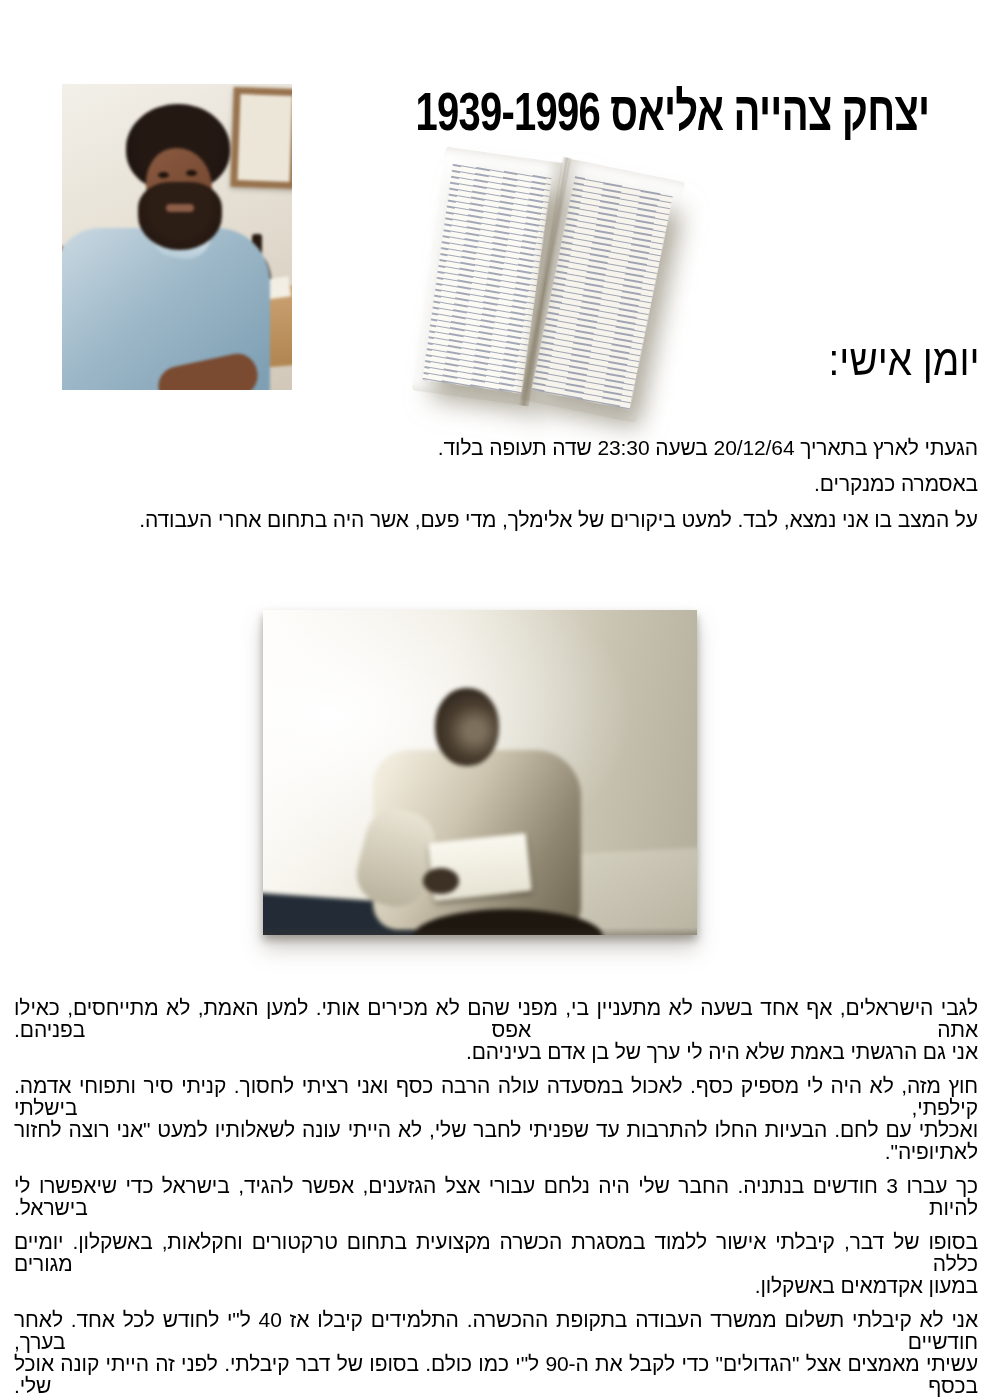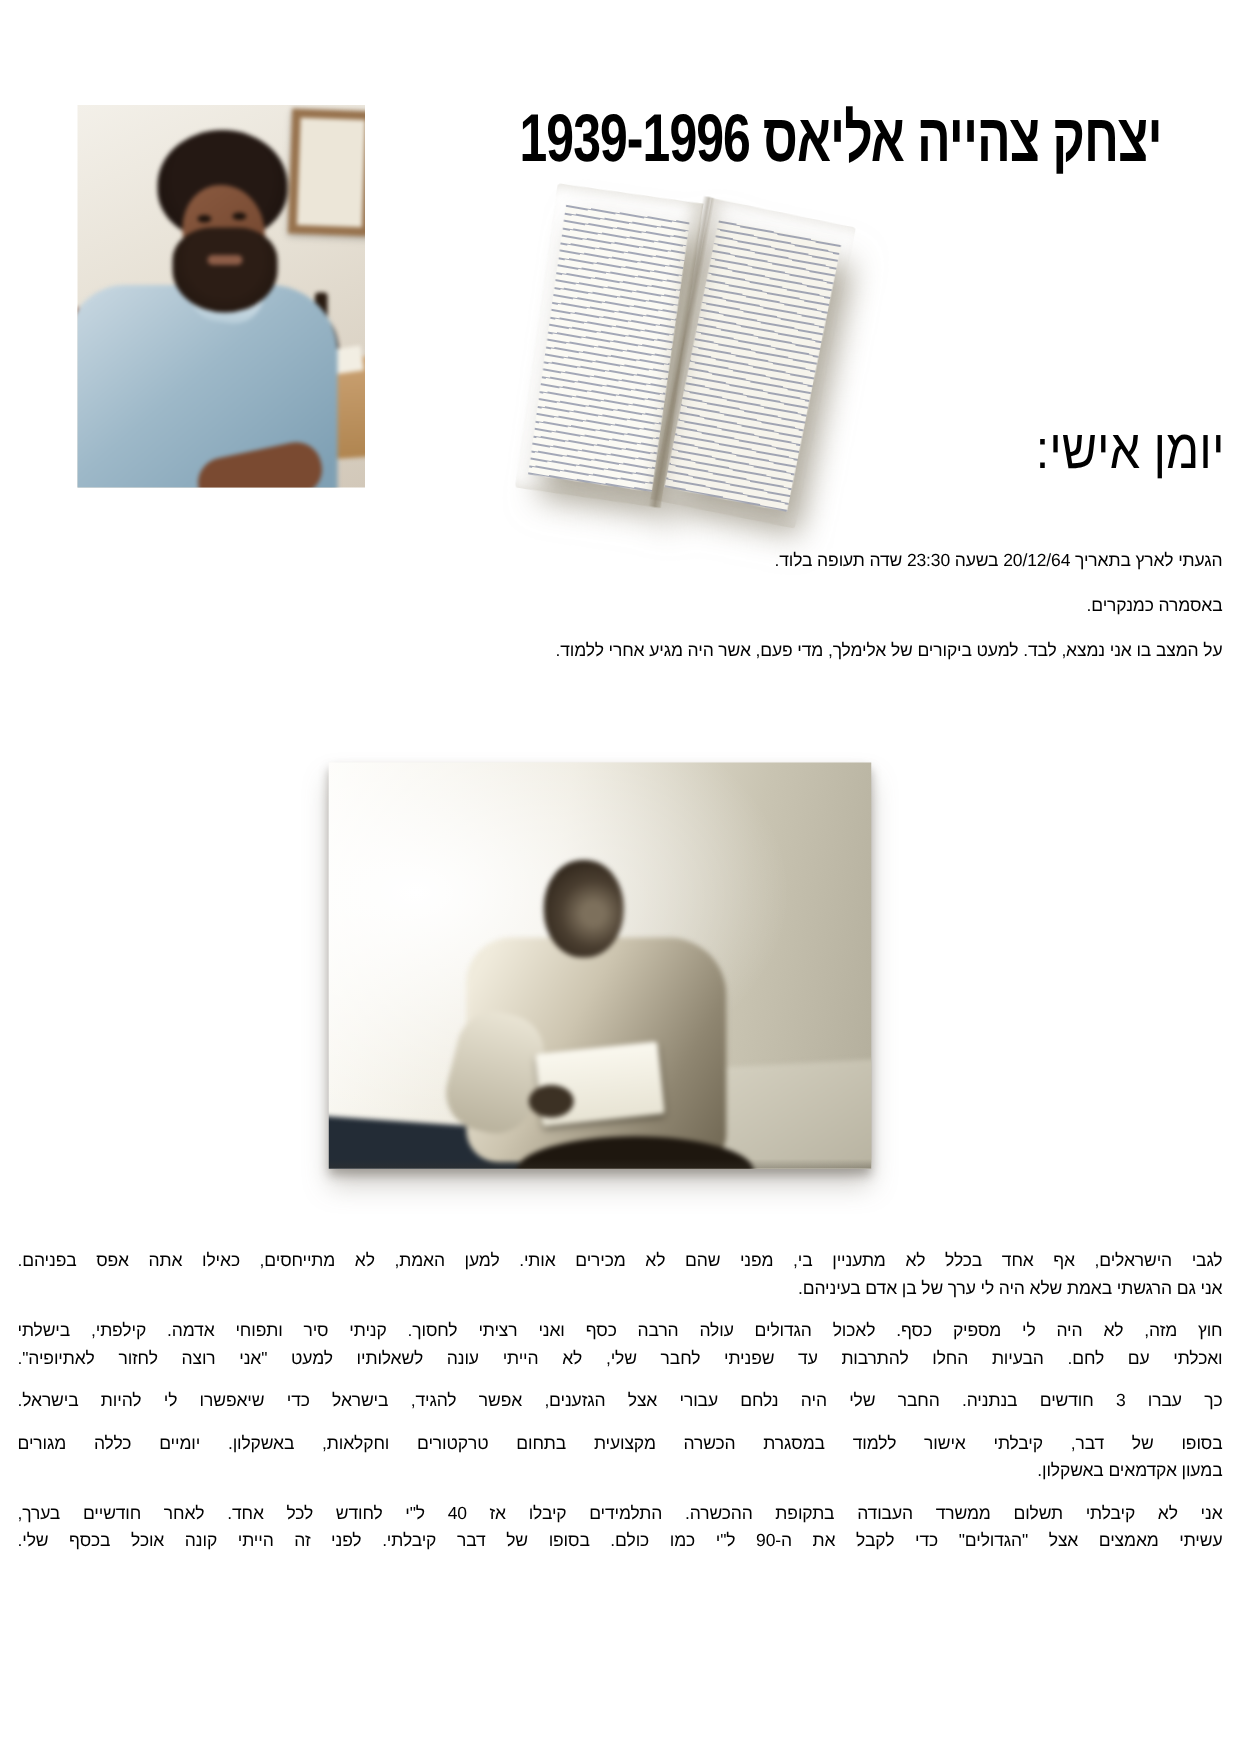--- a/index.html
+++ b/index.html
@@ -19,21 +19,21 @@
   .diary-label{
     position:absolute;top:338px;right:10px;margin:0;
     font-size:44px;font-weight:normal;line-height:1.0;white-space:nowrap;
     transform:scaleX(0.88);transform-origin:100% 50%;
   }
 
   
   .text-block{position:absolute;left:14px;right:12px;direction:rtl;}
   .text-upper{top:437px;}
   .text-lower{top:997px;}
-  .para{margin:0 0 14px 0;font-size:14px;line-height:22px;letter-spacing:-0.1px;}
+  .para{margin:0 0 14px 0;font-size:21px;line-height:22px;letter-spacing:-0.1px;}
   .text-lower .para{margin-bottom:12px;}
   .line{display:block;text-align:justify;text-align-last:justify;}
   .line.last{text-align-last:right;}
 
   
   .photo-portrait{
     position:absolute;left:62px;top:84px;width:230px;height:306px;overflow:hidden;
     background:linear-gradient(155deg,#f3f0e9 0%,#e6e0d4 45%,#d2c8b9 100%);
   }
   .pp-inner{position:absolute;inset:-8px;filter:blur(1.5px);}
@@ -162,44 +162,44 @@
   <h2 class="diary-label" dir="rtl">יומן אישי:</h2>
 
   <section class="text-block text-upper">
     <p class="para">
       <span class="line last">הגעתי לארץ בתאריך 20/12/64 בשעה 23:30 שדה תעופה בלוד.</span>
     </p>
     <p class="para">
       <span class="line last">באסמרה כמנקרים.</span>
     </p>
     <p class="para">
-      <span class="line last">על המצב בו אני נמצא, לבד. למעט ביקורים של אלימלך, מדי פעם, אשר היה מגיע אחרי ללמוד.</span>
+      <span class="line last">על המצב בו אני נמצא, לבד. למעט ביקורים של אלימלך, מדי פעם, אשר היה בתחום אחרי העבודה.</span>
     </p>
   </section>
 
   <div class="photo-bw" role="img" aria-label="black and white photo: man seated on a bed reading a notebook">
     <div class="bw-inner">
       <div class="bw-mattress"></div>
       <div class="bw-darkwedge"></div>
       <div class="bw-body"></div>
       <div class="bw-arm"></div>
       <div class="bw-head"></div>
       <div class="bw-darkblob"></div>
       <div class="bw-book"></div>
       <div class="bw-hand"></div>
     </div>
   </div>
 
   <section class="text-block text-lower">
     <p class="para">
-      <span class="line">לגבי הישראלים, אף אחד בכלל לא מתעניין בי, מפני שהם לא מכירים אותי. למען האמת, לא מתייחסים, כאילו אתה אפס בפניהם.</span>
+      <span class="line">לגבי הישראלים, אף אחד בשעה לא מתעניין בי, מפני שהם לא מכירים אותי. למען האמת, לא מתייחסים, כאילו אתה אפס בפניהם.</span>
       <span class="line last">אני גם הרגשתי באמת שלא היה לי ערך של בן אדם בעיניהם.</span>
     </p>
     <p class="para">
-      <span class="line">חוץ מזה, לא היה לי מספיק כסף. לאכול הגדולים עולה הרבה כסף ואני רציתי לחסוך. קניתי סיר ותפוחי אדמה. קילפתי, בישלתי</span>
+      <span class="line">חוץ מזה, לא היה לי מספיק כסף. לאכול במסעדה עולה הרבה כסף ואני רציתי לחסוך. קניתי סיר ותפוחי אדמה. קילפתי, בישלתי</span>
       <span class="line">ואכלתי עם לחם. הבעיות החלו להתרבות עד שפניתי לחבר שלי, לא הייתי עונה לשאלותיו למעט "אני רוצה לחזור לאתיופיה".</span>
     </p>
     <p class="para">
       <span class="line">כך עברו 3 חודשים בנתניה. החבר שלי היה נלחם עבורי אצל הגזענים, אפשר להגיד, בישראל כדי שיאפשרו לי להיות בישראל.</span>
     </p>
     <p class="para">
       <span class="line">בסופו של דבר, קיבלתי אישור ללמוד במסגרת הכשרה מקצועית בתחום טרקטורים וחקלאות, באשקלון. יומיים כללה מגורים</span>
       <span class="line last">במעון אקדמאים באשקלון.</span>
     </p>
     <p class="para">

